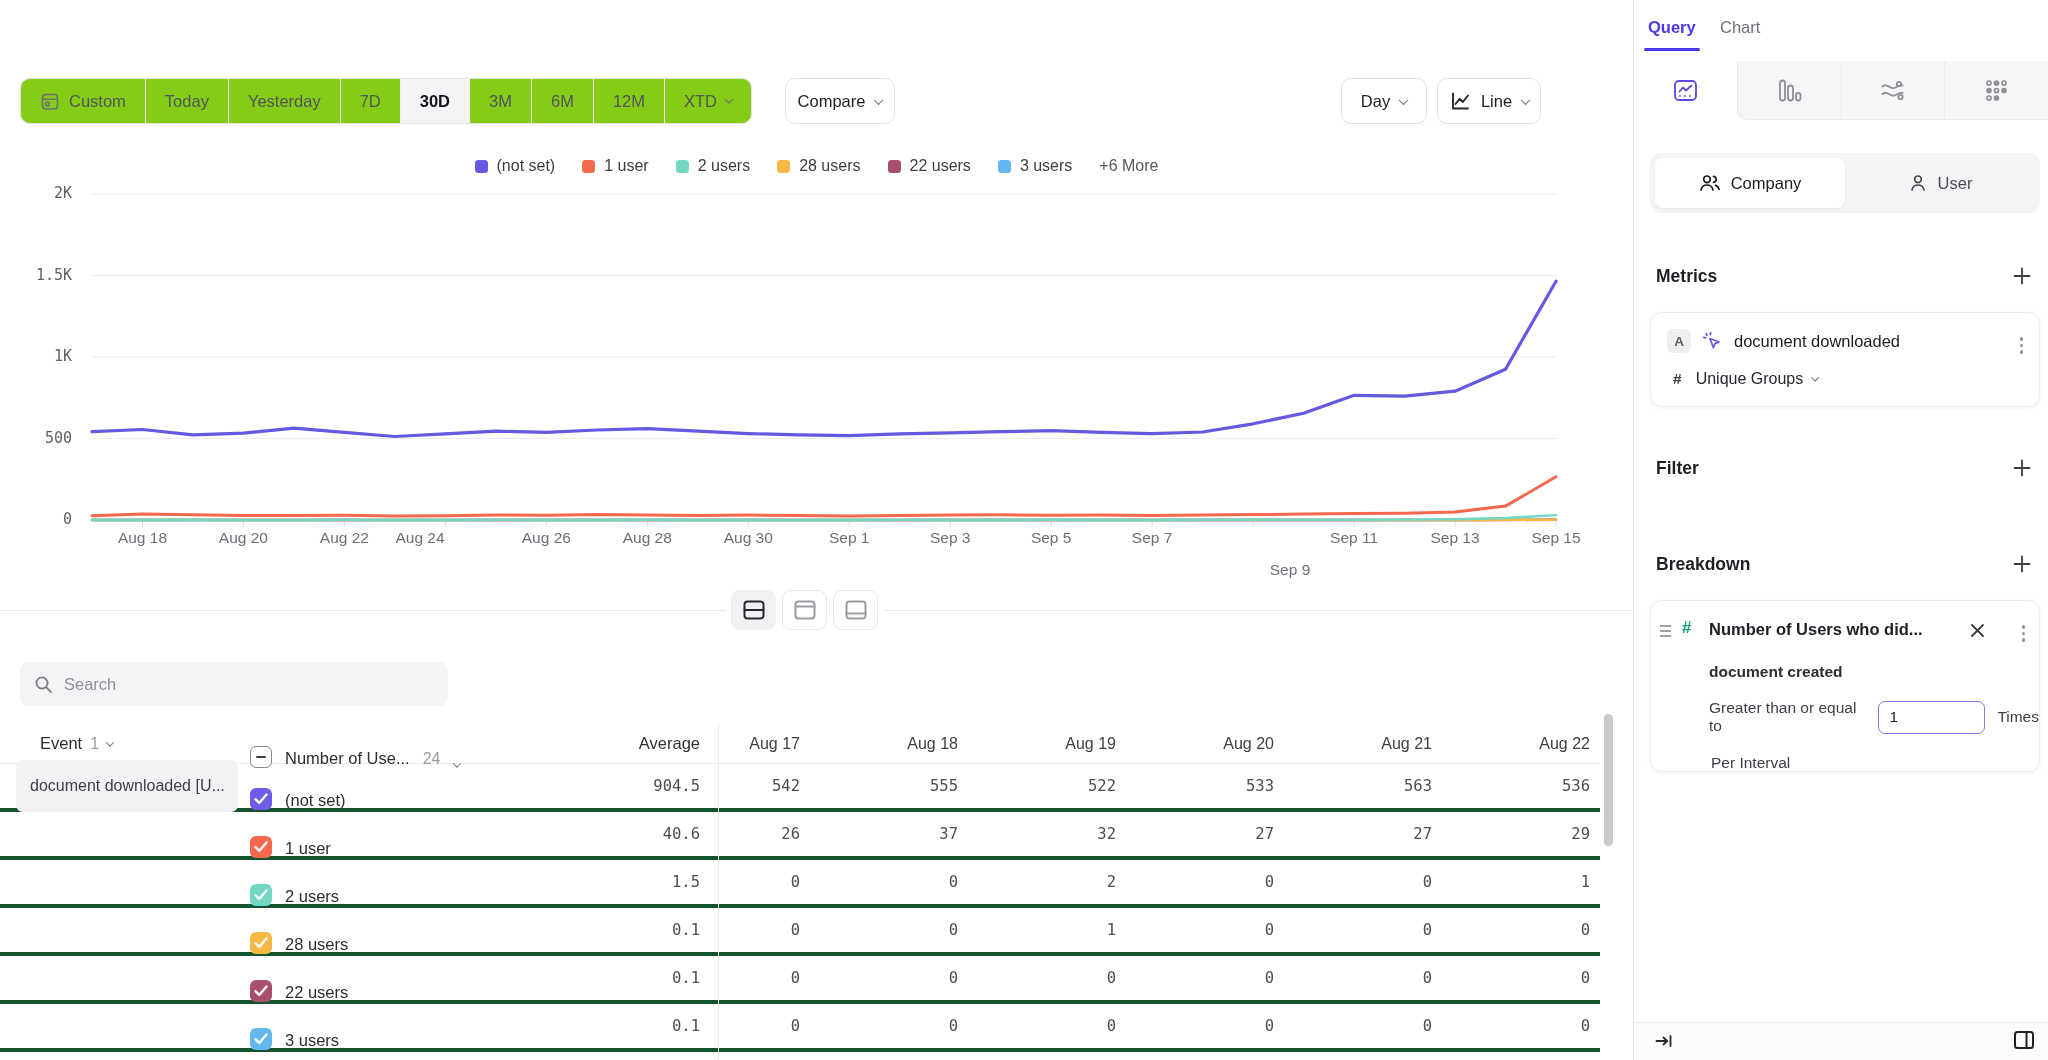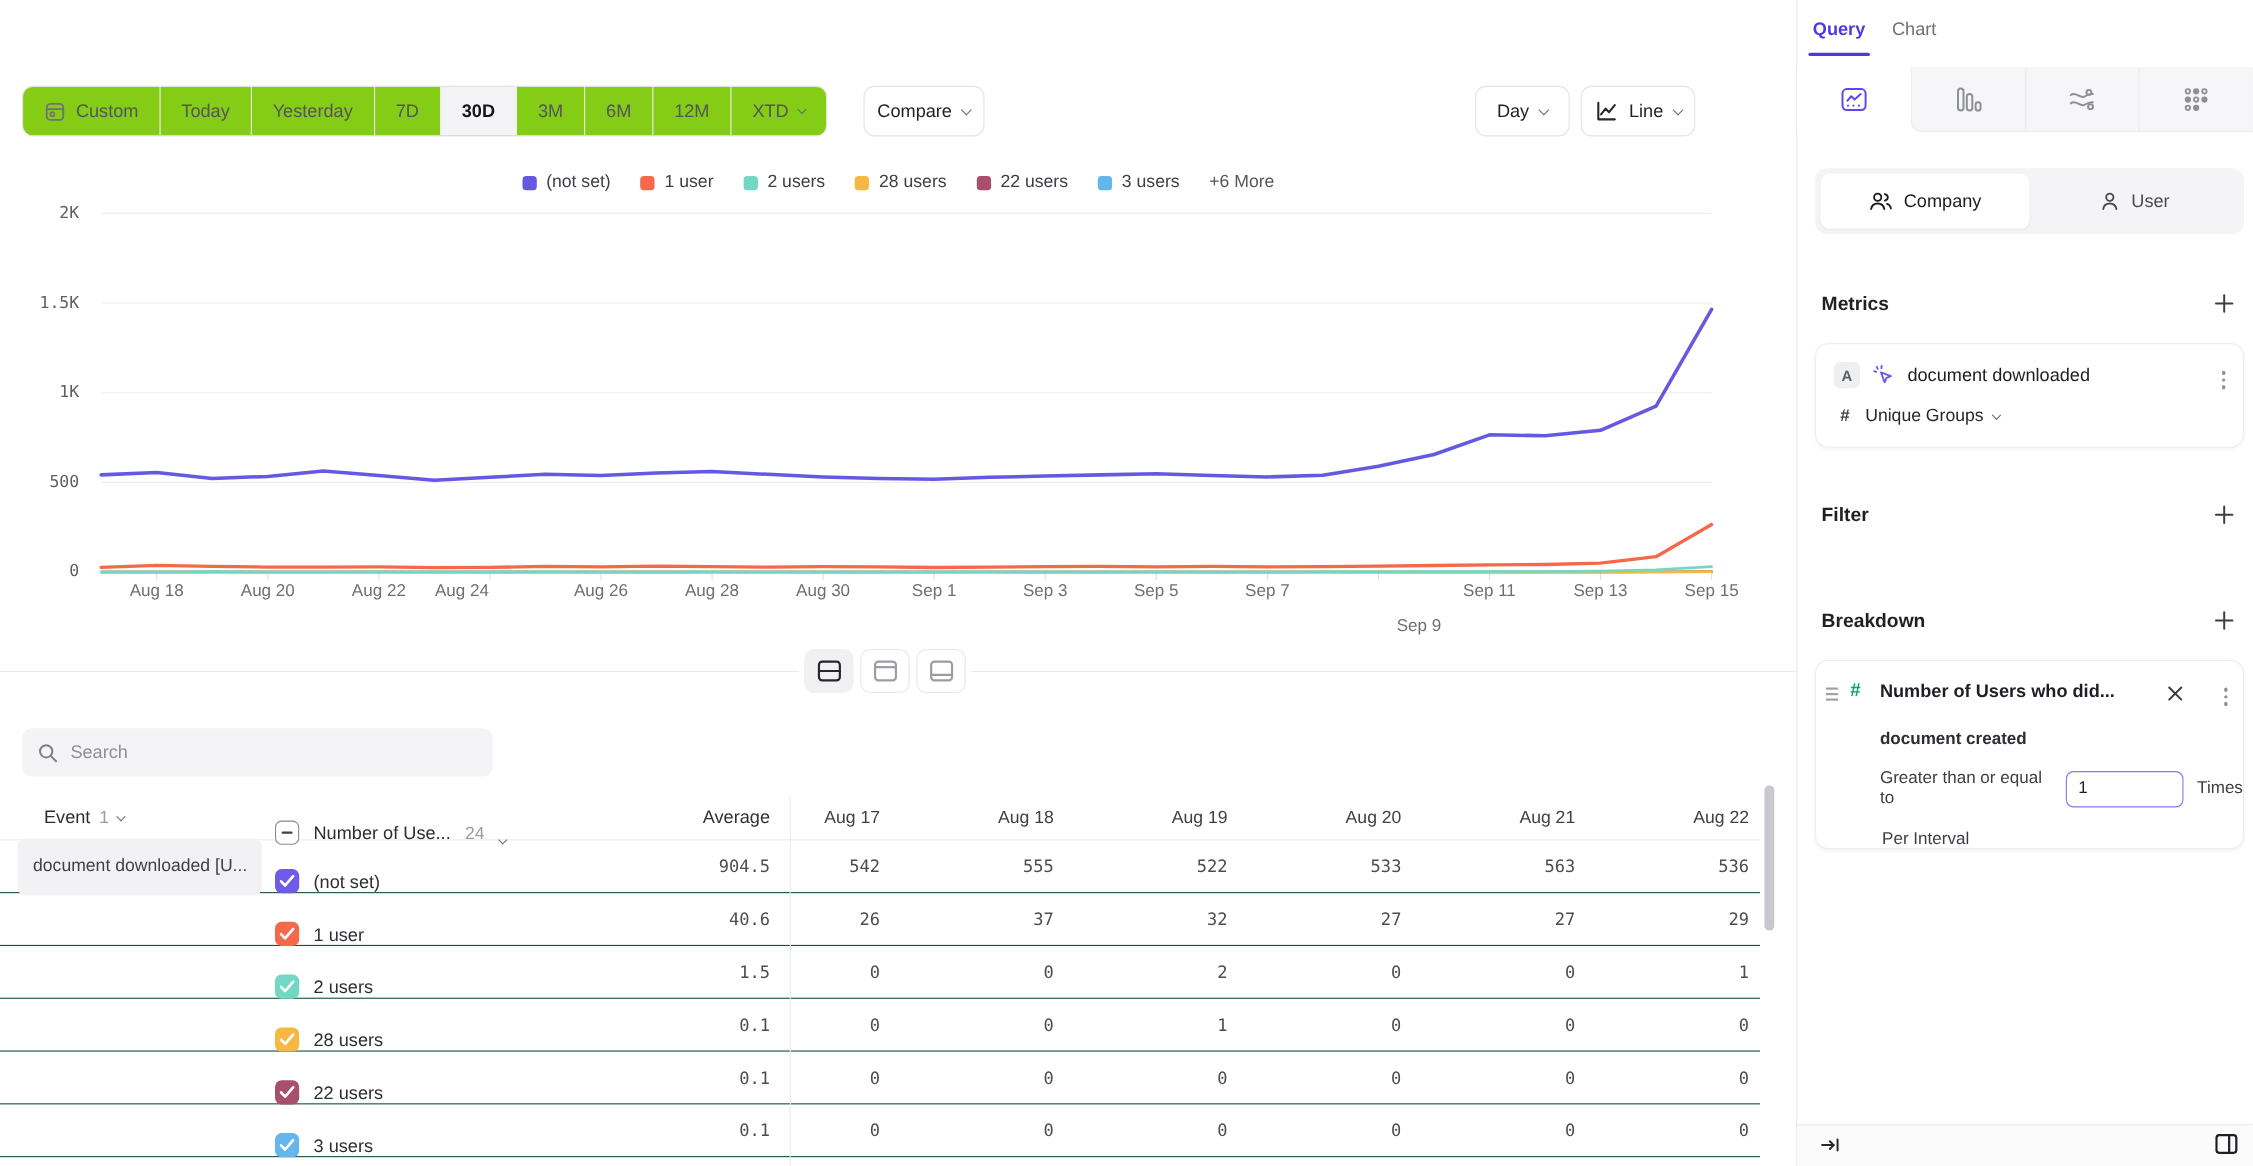--- a/index.html
+++ b/index.html
@@ -50,21 +50,21 @@
   
   .search{position:absolute;left:20px;top:662px;width:428px;height:44px;background:#f4f4f6;border-radius:9px;
     display:flex;align-items:center;gap:11px;padding:0 14px;}
   .search input{flex:1;border:none;background:transparent;outline:none;font-size:16.5px;color:#202227;
     font-family:"Liberation Sans",sans-serif;}
   .search input::placeholder{color:#8e9096;}
 
   
   .table-clip{position:absolute;left:0;top:724px;width:1600px;height:336px;overflow:hidden;}
   .t-head{display:flex;align-items:center;height:40px;border-bottom:1px solid #ececee;width:1670px;}
-  .t-row{display:flex;align-items:center;height:48px;border-bottom:1px solid #14532d;width:1670px;position:relative;}
+  .t-row{display:flex;align-items:center;height:48px;border-bottom:4px solid #14532d;width:1670px;position:relative;}
   .c-event{width:240px;flex:none;padding-left:16px;display:flex;align-items:center;overflow:hidden;}
   .t-head .c-event{padding-left:40px;gap:8px;}
   .c-series{width:320px;flex:none;display:flex;align-items:flex-end;gap:13px;padding-left:10px;margin-top:26px;}
   .c-avg{width:140px;flex:none;text-align:right;}
   .c-date{width:158px;flex:none;text-align:right;padding-right:58px;white-space:nowrap;}
   .head-txt{font-size:16.5px;color:#2b2d33;}
   .head-cnt{font-size:16px;color:#9a9ca2;}
   .t-head .c-date{font-size:16px;color:#3e4045;}
   .t-head .c-avg{font-size:16.5px;color:#2f3137;}
   .num{font-family:"DejaVu Sans Mono",monospace;font-size:15.5px;color:#4b4d53;}

